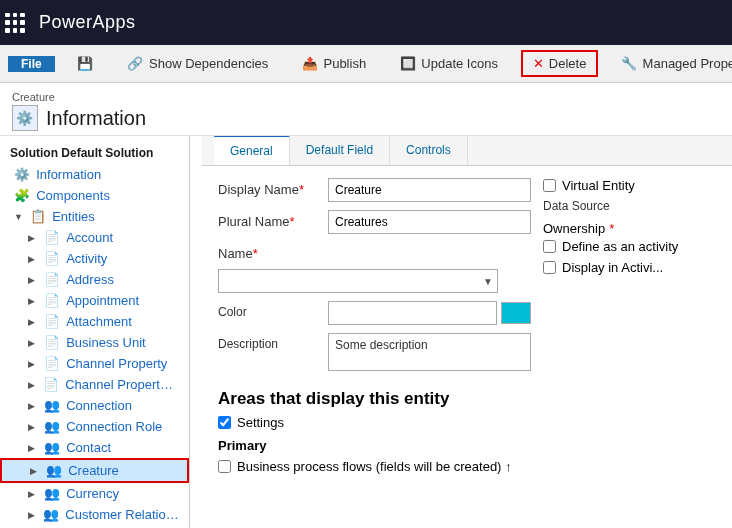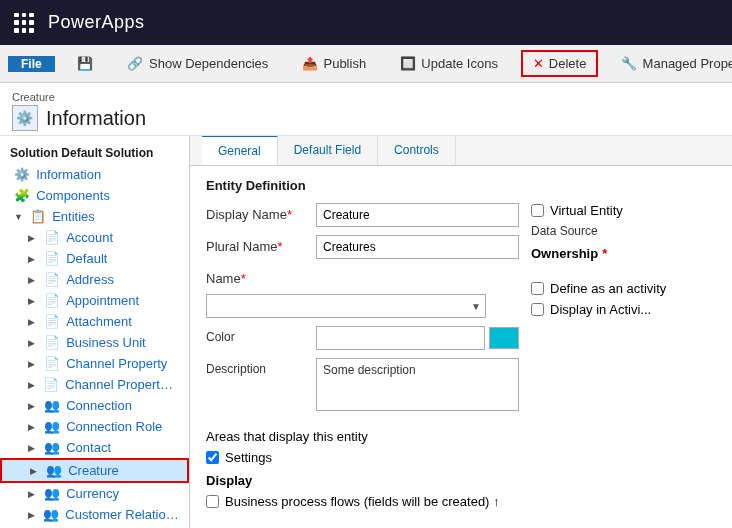--- a/index.html
+++ b/index.html
@@ -4,21 +4,21 @@
   <style>
     * { box-sizing: border-box; margin: 0; padding: 0; font-family: 'Segoe UI', Arial, sans-serif; font-size: 13px; }
     body { width: 732px; height: 528px; overflow: hidden; background: #fff; }
 
     
     .top-bar {
       background: #1a1a2e;
       height: 45px;
       display: flex;
       align-items: center;
-      padding: 0 10px;
+      padding: 0 1px;
       gap: 10px;
     }
     .waffle-icon {
       width: 28px; height: 28px;
       display: grid; grid-template-columns: repeat(3, 1fr); gap: 3px;
       padding: 4px;
     }
     .waffle-dot { background: #fff; border-radius: 1px; }
     .top-bar-title { color: #fff; font-size: 18px; font-weight: 300; letter-spacing: 0.5px; }
 
@@ -66,21 +66,21 @@
     .entity-icon {
       width: 26px; height: 26px;
       background: #e8f0fe;
       border: 1px solid #aaa;
       display: flex; align-items: center; justify-content: center;
       font-size: 14px;
     }
     .entity-title { font-size: 20px; font-weight: 400; color: #1a1a1a; }
 
     
-    .main-layout { display: flex; height: calc(528px - 45px - 38px - 52px); }
+    .main-layout { display: flex; height: calc(528px - 45px - 38px - 52px); gap: 12px; }
 
     
     .sidebar {
       width: 190px;
       min-width: 190px;
       border-right: 1px solid #ccc;
       background: #fff;
       overflow-y: auto;
       padding: 6px 0;
     }
@@ -177,36 +177,36 @@
     .color-swatch {
       width: 30px; height: 22px;
       background: #00bcd4;
       border: 1px solid #aaa;
       margin-left: 4px;
     }
     .color-input-row { display: flex; align-items: center; }
 
     .description-field {
       flex: 1; max-width: 280px;
-      height: 53px;
+      height: 38px;
       border: 1px solid #aaa;
       padding: 4px 6px;
       font-size: 12px;
       resize: none;
       font-family: inherit;
       background: #fff;
       color: #333;
     }
 
     .checkbox-row { display: flex; align-items: center; gap: 6px; margin-bottom: 6px; font-size: 12px; }
     .data-source-label { margin: 4px 0 2px; font-size: 12px; color: #333; }
 
     
     .areas-section { margin-top: 10px; }
-    .areas-title { font-weight: normal; font-size: 13px; margin-bottom: 6px; }
+    .areas-title { font-weight: bold; font-size: 17px; margin-bottom: 6px; }
     .process-section { margin-top: 8px; }
     .process-title { font-weight: bold; font-size: 13px; margin-bottom: 6px; }
 
     
     ::-webkit-scrollbar { width: 8px; }
     ::-webkit-scrollbar-track { background: #f0f0f0; }
     ::-webkit-scrollbar-thumb { background: #bbb; border-radius: 2px; }
   </style>
 </head>
 <body>
@@ -289,21 +289,21 @@
     </div>
 
     <div class="sidebar-item" style="padding-left:28px;">
       <span class="expand-arrow">▶</span>
       <span class="sidebar-item-icon">📄</span>
       <span class="sidebar-item-label">Account</span>
     </div>
     <div class="sidebar-item" style="padding-left:28px;">
       <span class="expand-arrow">▶</span>
       <span class="sidebar-item-icon">📄</span>
-      <span class="sidebar-item-label">Default</span>
+      <span class="sidebar-item-label">Activity</span>
     </div>
     <div class="sidebar-item" style="padding-left:28px;">
       <span class="expand-arrow">▶</span>
       <span class="sidebar-item-icon">📄</span>
       <span class="sidebar-item-label">Address</span>
     </div>
     <div class="sidebar-item" style="padding-left:28px;">
       <span class="expand-arrow">▶</span>
       <span class="sidebar-item-icon">📄</span>
       <span class="sidebar-item-label">Appointment</span>
@@ -369,21 +369,20 @@
 
   <div class="content-area">
 
     <div class="tab-bar">
       <div class="tab active">General</div>
       <div class="tab">Default Field</div>
       <div class="tab">Controls</div>
     </div>
 
     <div class="form-content">
-      <div class="section-title">Entity Definition</div>
 
       <div style="display:flex;">
 
         <div style="flex:1;">
 
           <div class="form-row">
             <div class="form-label">
               <span>Display Name</span><span class="required">*</span>
             </div>
             <input class="form-control" type="text" value="Creature" style="">
@@ -423,21 +422,21 @@
           </div>
         </div>
 
         <div style="width:200px; padding-left:12px; padding-top:0;">
           <div class="checkbox-row">
             <input type="checkbox" style="">
             <span>Virtual Entity</span>
           </div>
           <div class="data-source-label">Data Source</div>
           <div style="margin-bottom:8px;"></div>
-          <div style="display:flex; align-items:flex-start; gap:4px; margin-bottom:20px;font-weight:bold;">
+          <div style="display:flex; align-items:flex-start; gap:4px; margin-bottom:3px;">
             <span>Ownership</span>
               <span style="color:#d00;">*</span>
           </div>
           <div class="checkbox-row">
             <input type="checkbox" style="">
             <span>Define as an activity</span>
           </div>
           <div class="checkbox-row">
             <input type="checkbox" style="">
             <span>Display in Activi...</span>
@@ -447,21 +446,21 @@
 
       <div class="areas-section">
         <div class="areas-title">Areas that display this entity</div>
         <div class="checkbox-row">
           <input type="checkbox" checked="" style="">
           <span>Settings</span>
         </div>
       </div>
 
       <div class="process-section">
-        <div class="process-title">Display</div>
+        <div class="process-title">Primary</div>
         <div class="checkbox-row">
           <input type="checkbox" style="">
           <span>Business process flows (fields will be created) ↑</span>
         </div>
       </div>
     </div>
   </div>
 </div>
 
 </body></html>

